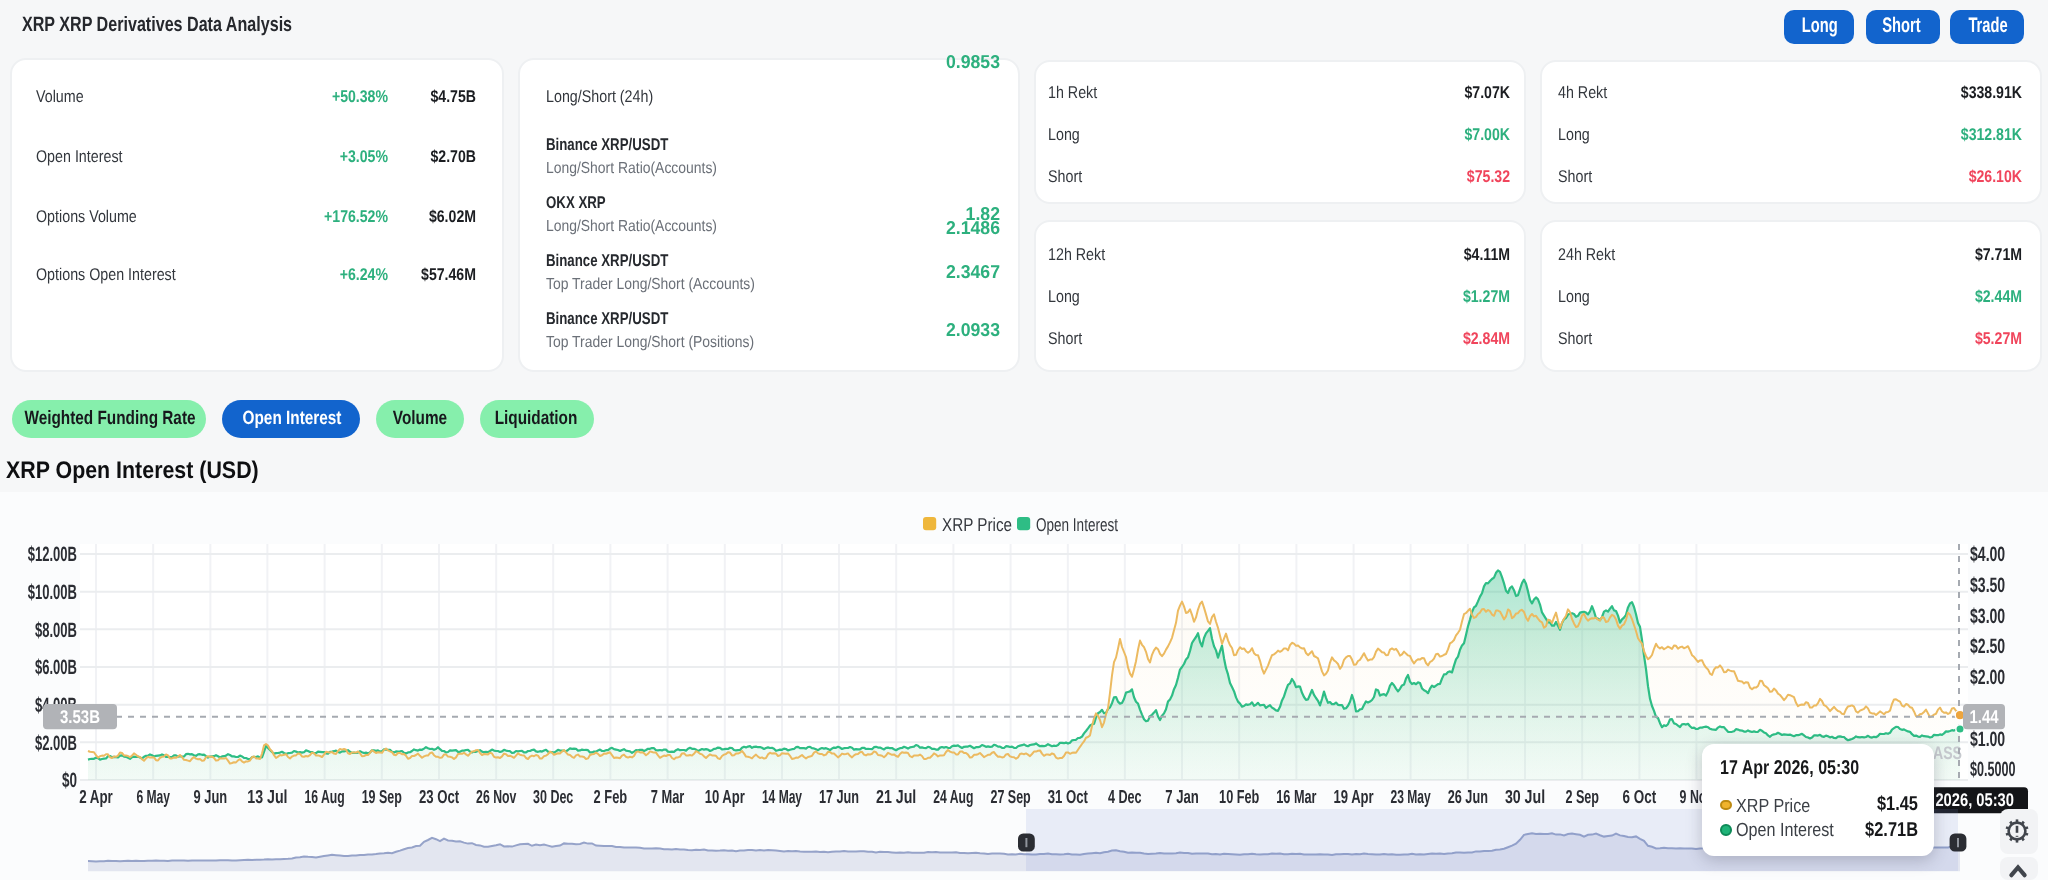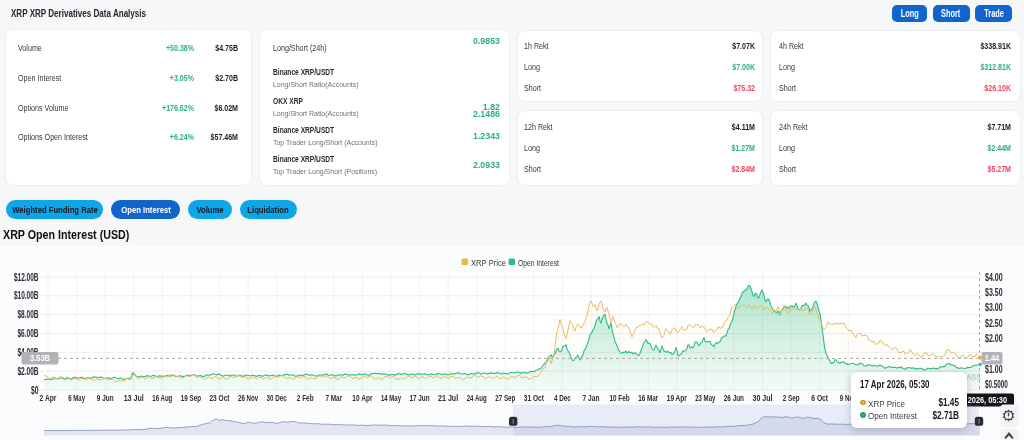--- a/index.html
+++ b/index.html
@@ -7,21 +7,21 @@
 .card{position:absolute;background:#fff;border:1px solid #eef0f2;border-radius:8px;}
 .lbl{position:absolute;font-size:8.5px;color:#33373d;white-space:nowrap;transform-origin:0 50%;}
 .t1{position:absolute;font-size:8.5px;font-weight:700;color:#26292e;white-space:nowrap;transform-origin:0 50%;}
 .sub{position:absolute;font-size:8px;color:#6b7078;white-space:nowrap;transform-origin:0 50%;}
 .val{position:absolute;font-size:8.5px;font-weight:700;color:#1b1d21;white-space:nowrap;transform-origin:0 50%;}
 .val2{position:absolute;font-size:9.3px;font-weight:700;color:#1b1d21;white-space:nowrap;transform-origin:0 50%;}
 .grn{color:#2db07e;}
 .red{color:#f0455c;}
 .btn{position:absolute;background:#1264cd;color:#fff;font-size:10.5px;font-weight:700;border-radius:5px;text-align:center;height:17px;line-height:17px;}
 .btn span{display:inline-block;transform:scaleX(0.70);transform-origin:50% 50%;white-space:nowrap;}
-.tab{position:absolute;top:199.5px;height:19px;background:#0ea5e9;border-radius:10px;font-size:9.6px;font-weight:700;color:#17181c;text-align:center;line-height:19px;}
+.tab{position:absolute;top:199.5px;height:19px;background:#86efac;border-radius:10px;font-size:9.6px;font-weight:700;color:#17181c;text-align:center;line-height:19px;}
 .tab span{position:absolute;left:50%;top:0;height:19px;line-height:19px;white-space:nowrap;transform:translateX(-50%) scaleX(0.80);transform-origin:50% 50%;}
 </style></head>
 <body>
 <div class="abs" style="left:11px;top:13.3px;font-size:10.4px;font-weight:700;color:#26282d;white-space:nowrap;transform:translateY(-50%) scaleX(0.775);transform-origin:0 50%;">XRP XRP Derivatives Data Analysis</div>
 <div class="btn" style="left:892.4px;top:5px;width:34.5px;"><span>Long</span></div>
 <div class="btn" style="left:932.7px;top:5px;width:37px;"><span>Short</span></div>
 <div class="btn" style="left:975.2px;top:5px;width:37px;"><span>Trade</span></div>
 
 <div class="card" style="left:5px;top:28.5px;width:247px;height:157px;"></div>
 <div class="card" style="left:258.5px;top:28.5px;width:251.5px;height:157px;"></div>
@@ -36,30 +36,30 @@
 <div class="lbl" style="left:18px;top:78.0px;transform:translateY(-50%) scaleX(0.84);">Open Interest</div>
 <div class="val grn ra" style="left:194px;top:78.0px;transform:translateY(-50%) scaleX(0.83) translateX(-100%);">+3.05%</div>
 <div class="val ra" style="left:237.5px;top:78.0px;transform:translateY(-50%) scaleX(0.83) translateX(-100%);">$2.70B</div>
 <div class="lbl" style="left:18px;top:107.6px;transform:translateY(-50%) scaleX(0.84);">Options Volume</div>
 <div class="val grn ra" style="left:194px;top:107.6px;transform:translateY(-50%) scaleX(0.83) translateX(-100%);">+176.52%</div>
 <div class="val ra" style="left:237.5px;top:107.6px;transform:translateY(-50%) scaleX(0.83) translateX(-100%);">$6.02M</div>
 <div class="lbl" style="left:18px;top:137.2px;transform:translateY(-50%) scaleX(0.84);">Options Open Interest</div>
 <div class="val grn ra" style="left:194px;top:137.2px;transform:translateY(-50%) scaleX(0.83) translateX(-100%);">+6.24%</div>
 <div class="val ra" style="left:237.5px;top:137.2px;transform:translateY(-50%) scaleX(0.83) translateX(-100%);">$57.46M</div>
 <div class="lbl" style="left:272.7px;top:48.3px;transform:translateY(-50%) scaleX(0.84);">Long/Short (24h)</div>
-<div class="val2 grn ra" style="left:500px;top:41px;transform:translateY(-50%) scaleX(0.95) translateX(-100%);">0.9853</div>
+<div class="val2 grn ra" style="left:500px;top:31px;transform:translateY(-50%) scaleX(0.95) translateX(-100%);">0.9853</div>
 <div class="t1" style="left:272.7px;top:71.8px;transform:translateY(-50%) scaleX(0.78);">Binance XRP/USDT</div>
 <div class="sub" style="left:272.7px;top:84.0px;transform:translateY(-50%) scaleX(0.87);">Long/Short Ratio(Accounts)</div>
 <div class="val2 grn ra" style="left:500px;top:77.7px;transform:translateY(-50%) scaleX(0.95) translateX(-100%);margin-top:36px;">2.1486</div>
 <div class="t1" style="left:272.7px;top:101.1px;transform:translateY(-50%) scaleX(0.78);">OKX XRP</div>
 <div class="sub" style="left:272.7px;top:113.3px;transform:translateY(-50%) scaleX(0.87);">Long/Short Ratio(Accounts)</div>
 <div class="val2 grn ra" style="left:500px;top:107.1px;transform:translateY(-50%) scaleX(0.95) translateX(-100%);">1.82</div>
 <div class="t1" style="left:272.7px;top:129.8px;transform:translateY(-50%) scaleX(0.78);">Binance XRP/USDT</div>
 <div class="sub" style="left:272.7px;top:142.0px;transform:translateY(-50%) scaleX(0.87);">Top Trader Long/Short (Accounts)</div>
-<div class="val2 grn ra" style="left:500px;top:135.8px;transform:translateY(-50%) scaleX(0.95) translateX(-100%);">1.2343</div>
+<div class="val2 grn ra" style="left:500px;top:135.8px;transform:translateY(-50%) scaleX(0.95) translateX(-100%);">2.3467</div>
 <div class="t1" style="left:272.7px;top:159.2px;transform:translateY(-50%) scaleX(0.78);">Binance XRP/USDT</div>
 <div class="sub" style="left:272.7px;top:171.3px;transform:translateY(-50%) scaleX(0.87);">Top Trader Long/Short (Positions)</div>
 <div class="val2 grn ra" style="left:500px;top:165.3px;transform:translateY(-50%) scaleX(0.95) translateX(-100%);">2.0933</div>
 <div class="lbl" style="left:523.5px;top:45.9px;transform:translateY(-50%) scaleX(0.84);">1h Rekt</div>
 <div class="val ra" style="left:754.5px;top:45.9px;transform:translateY(-50%) scaleX(0.83) translateX(-100%);">$7.07K</div>
 <div class="lbl" style="left:523.5px;top:67.4px;transform:translateY(-50%) scaleX(0.84);">Long</div>
 <div class="val grn ra" style="left:754.5px;top:67.4px;transform:translateY(-50%) scaleX(0.83) translateX(-100%);">$7.00K</div>
 <div class="lbl" style="left:523.5px;top:88.25px;transform:translateY(-50%) scaleX(0.84);">Short</div>
 <div class="val red ra" style="left:754.5px;top:88.25px;transform:translateY(-50%) scaleX(0.83) translateX(-100%);">$75.32</div>
 <div class="lbl" style="left:779px;top:45.9px;transform:translateY(-50%) scaleX(0.84);">4h Rekt</div>

